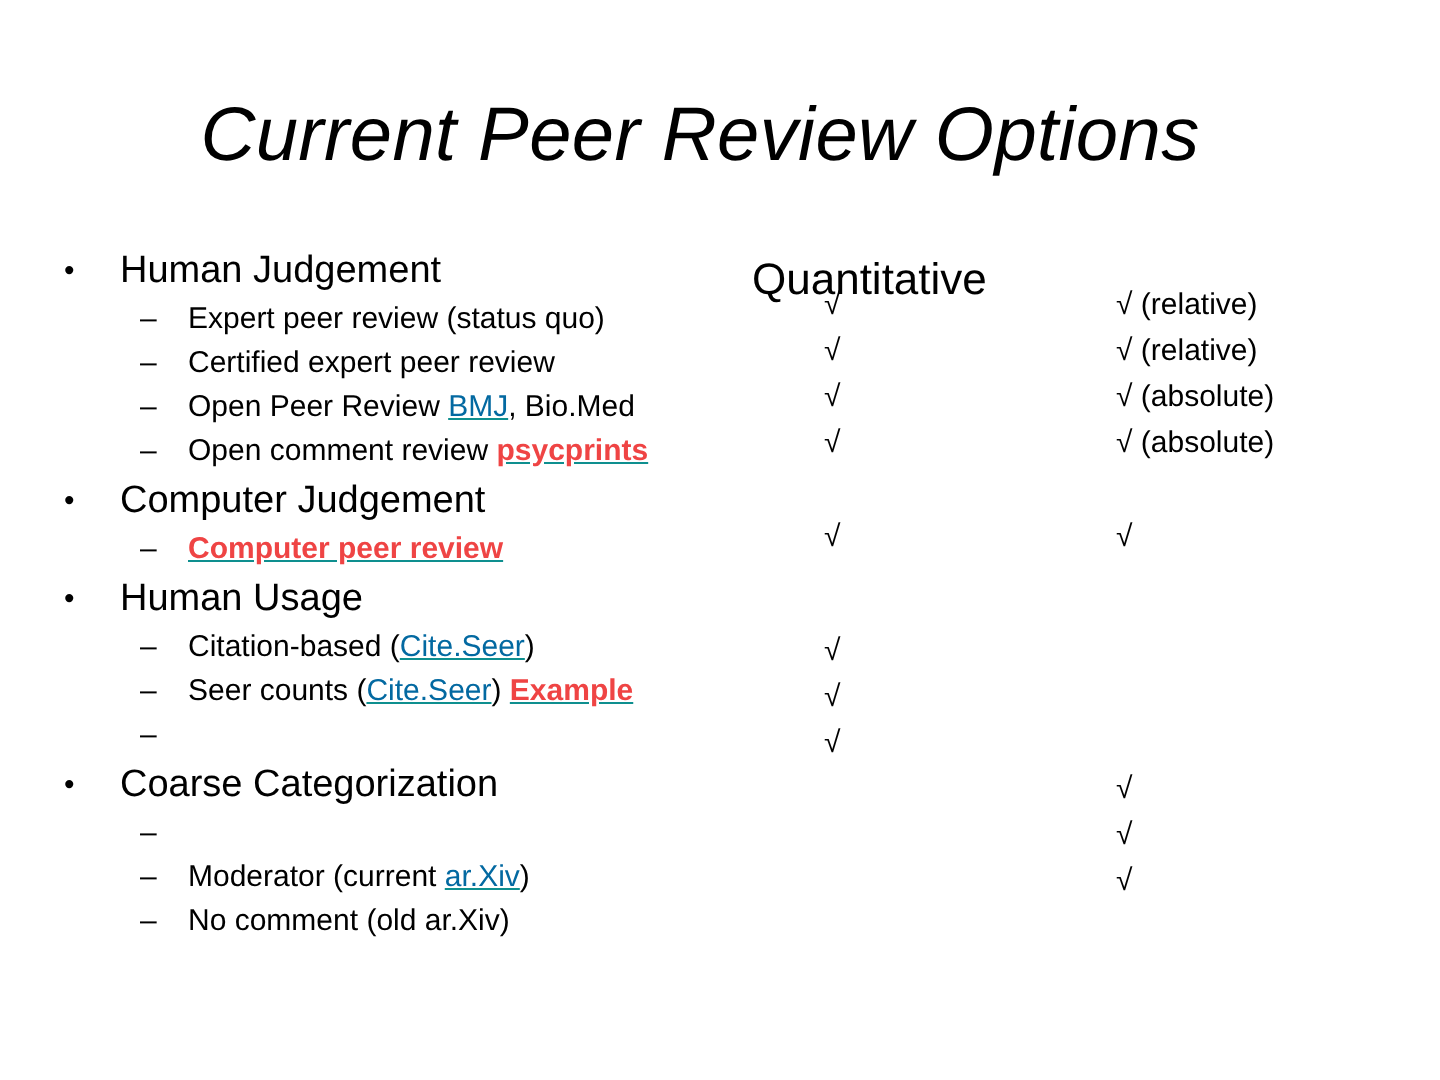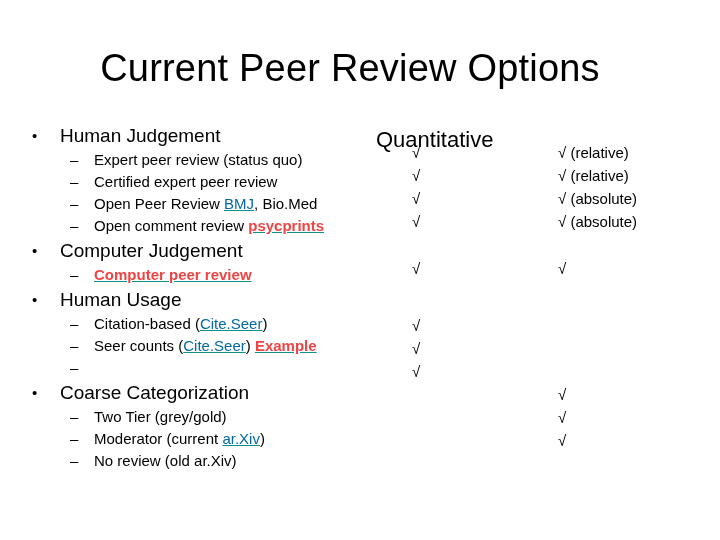--- a/index.html
+++ b/index.html
@@ -29,20 +29,21 @@
     left: 0;
     top: 46px;
     width: 700px;
     text-align: center;
     font-size: 38px;
     line-height: 44px;
     letter-spacing: 0.2px;
     font-weight: 400;
     color: #000000;
     white-space: nowrap;
+    font-style: italic;
   }
 
   
   #outline {
     position: absolute;
     left: 24px;
     top: 122px;
     width: 360px;
   }
 
@@ -142,23 +143,23 @@
         <div class="lvl2"><span class="dash">–</span><a href="#" class="link-strong">Computer peer review</a></div>
       </div>
       <div class="group">
         <div class="lvl1"><span class="bullet">•</span><span>Human Usage</span></div>
         <div class="lvl2"><span class="dash">–</span><span>Citation-based (</span><a href="#" class="link">Cite.Seer</a><span>)</span></div>
         <div class="lvl2"><span class="dash">–</span><span>Seer counts (</span><a href="#" class="link">Cite.Seer</a><span>) </span><a href="#" class="link-strong">Example</a></div>
         <div class="lvl2"><span class="dash">–</span></div>
       </div>
       <div class="group">
         <div class="lvl1"><span class="bullet">•</span><span>Coarse Categorization</span></div>
-        <div class="lvl2"><span class="dash">–</span><span>Two Tier (grey/gold)</span></div>
+        <div class="lvl2"><span class="dash">–</span></div>
         <div class="lvl2"><span class="dash">–</span><span>Moderator (current </span><a href="#" class="link">ar.Xiv</a><span>)</span></div>
-        <div class="lvl2"><span class="dash">–</span><span>No review (old ar.Xiv)</span></div>
+        <div class="lvl2"><span class="dash">–</span><span>No comment (old ar.Xiv)</span></div>
       </div>
     </div>
 
   <div id="matrix">
     <div class="col-head" id="head-quant">Quantitative</div>
   <div class="mark quant" style="top: 30px;">√</div>
       <div class="mark qual" style="top: 30px;">√ (relative)</div>
       <div class="mark quant" style="top: 53px;">√</div>
       <div class="mark qual" style="top: 53px;">√ (relative)</div>
       <div class="mark quant" style="top: 76px;">√</div>

